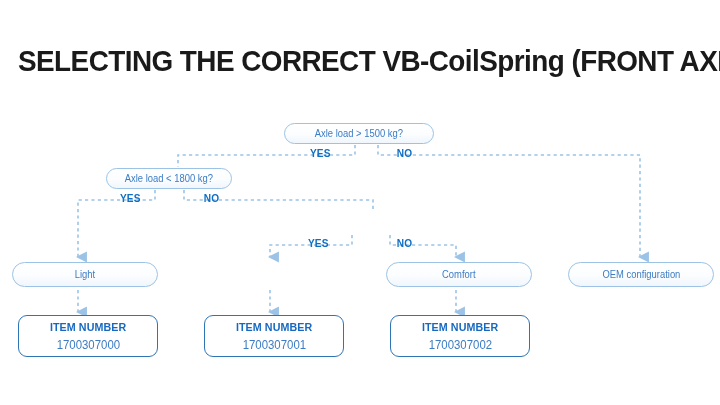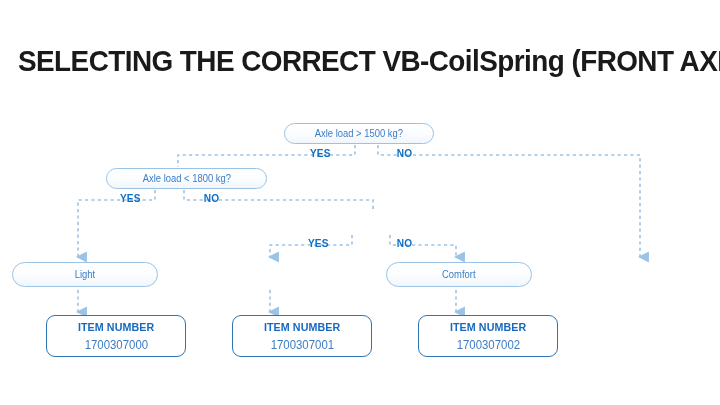--- a/index.html
+++ b/index.html
@@ -92,21 +92,20 @@
   .itembox {
     position: absolute;
     box-sizing: border-box;
     border: 1.4px solid #2e75b6;
     border-radius: 9px;
     background: #ffffff;
     display: flex;
     flex-direction: column;
     align-items: center;
     justify-content: center;
-    margin-left: 28px;
   }
   .itembox-title {
     font-family: "Liberation Sans", sans-serif;
     font-weight: bold;
     font-size: 11.5px;
     color: #1769c0;
     letter-spacing: 0.1px;
     transform: scaleX(0.93);
     margin-bottom: 5px;
     white-space: nowrap;
@@ -150,34 +149,37 @@
       <path d="M 456 290 L 456 312" marker-end="url(#arw)"></path>
     </g>
   </svg>
 
   <div class="pill decision" style="left:284px; top:123px; width:150px;">
     <span class="pill-label">Axle load &gt; 1500 kg?</span>
   </div>
   <div class="branch" style="left:309px; top:148px;">YES</div>
   <div class="branch" style="left:396px; top:148px;">NO</div>
 
-  <div class="pill decision" style="left:106px; top:168px; width:161px;">
+  <div class="pill decision" style="left:106px; top:168px; width:126px;">
     <span class="pill-label">Axle load &lt; 1800 kg?</span>
   </div>
   <div class="branch" style="left:119px; top:193px;">YES</div>
   <div class="branch" style="left:203px; top:193px;">NO</div>
 
   <div class="branch" style="left:307px; top:238px;">YES</div>
   <div class="branch" style="left:396px; top:238px;">NO</div>
 
   <div class="pill result" style="left:12px; top:262px; width:146px;">
     <span class="pill-label">Light</span>
   </div>
   <div class="pill result" style="left:386px; top:262px; width:146px;">
     <span class="pill-label">Comfort</span>
+  </div>
+  <div class="pill result" style="left:568px; top:262px; width:146px;">
+    <span class="pill-label">OEM configuration</span>
   </div>
 
   <div class="itembox" style="left:18px; top:315px; width:140px; height:42px;">
     <div class="itembox-title">ITEM NUMBER</div>
     <div class="itembox-number">1700307000</div>
   </div>
 
   <div class="itembox" style="left:204px; top:315px; width:140px; height:42px;">
     <div class="itembox-title">ITEM NUMBER</div>
     <div class="itembox-number">1700307001</div>

